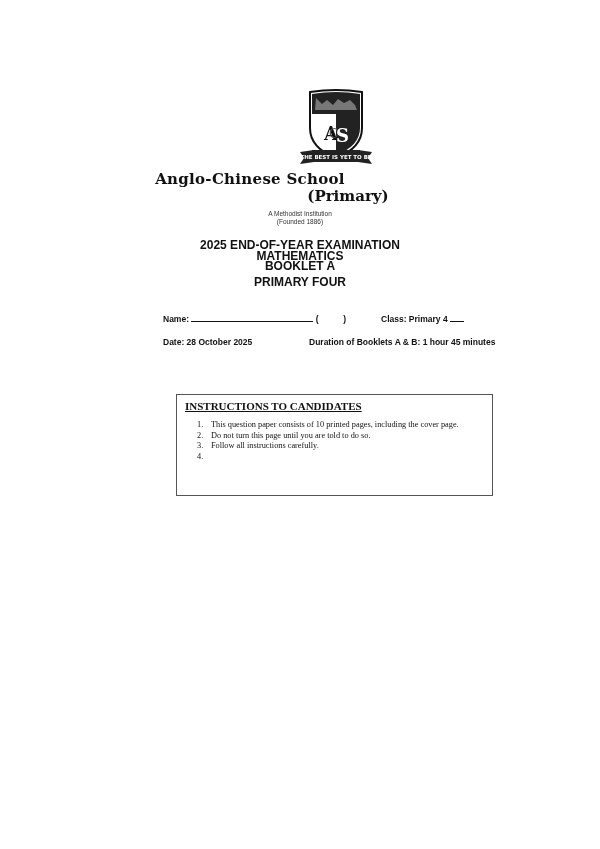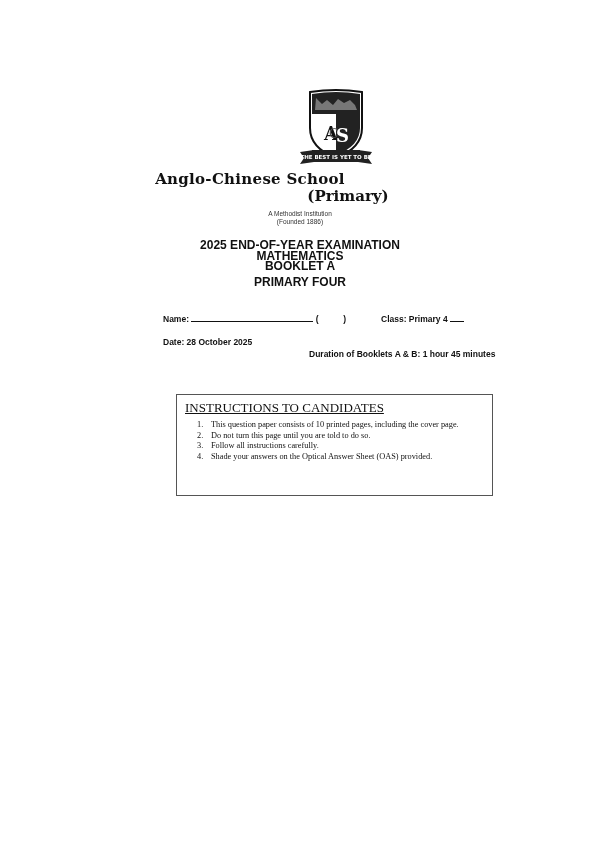--- a/index.html
+++ b/index.html
@@ -25,21 +25,21 @@
   .field {
     font-family: "Liberation Sans", sans-serif; font-weight: bold; font-size: 8.5px; white-space: nowrap;
   }
   .blank-line { display: inline-block; border-bottom: 1px solid #111; vertical-align: baseline; height: 1px; }
   .instr-box {
     left: 176px; top: 394px; width: 317px; height: 102px;
     border: 1px solid #555; box-sizing: border-box;
   }
   .instr-title {
     position: absolute; left: 8px; top: 5px;
-    font-family: "Liberation Serif", serif; font-weight: normal; font-size: 13px; text-decoration: underline;
+    font-family: "Liberation Serif", serif; font-weight: bold; font-size: 11px; text-decoration: underline;
   }
   .instr-list {
     position: absolute; left: 20px; top: 25px; margin: 0; padding: 0; list-style: none;
     font-family: "Liberation Serif", serif; font-size: 8.3px; line-height: 10.5px;
   }
   .instr-list li { display: flex; }
   .instr-list .num { width: 14px; display: inline-block; }
 </style>
 </head>
 <body>
@@ -78,35 +78,34 @@
   <span>(</span>
   <span style="display:inline-block; width:20px;"></span>
   <span>)</span>
 </div>
 <div class="abs field" style="left:381px; top:314px;">
   <span>Class: Primary 4</span>
   <span class="blank-line" style="width:14px;"></span>
 </div>
 
 <div class="abs field" style="left:163px; top:337px;">Date: 28 October 2025</div>
-<div class="abs field" style="left:309px; top:337px;margin-top:12px;">Duration of Booklets A &amp; B: 1 hour 45 minutes</div>
+<div class="abs field" style="left:309px; top:337px;">Duration of Booklets A &amp; B: 1 hour 45 minutes</div>
 
 <div class="abs instr-box">
   <div class="instr-title">INSTRUCTIONS TO CANDIDATES</div>
   <ol class="instr-list">
     <li>
       <span class="num">1.</span>
       <span>This question paper consists of 10 printed pages, including the cover page.</span>
     </li>
     <li>
       <span class="num">2.</span>
       <span>Do not turn this page until you are told to do so.</span>
     </li>
     <li>
       <span class="num">3.</span>
       <span>Follow all instructions carefully.</span>
     </li>
     <li>
       <span class="num">4.</span>
-      <span>Shade your answers on the Optical Answer Sheet (OAS) provided.</span>
     </li>
   </ol>
 </div>
 
 </body></html>

